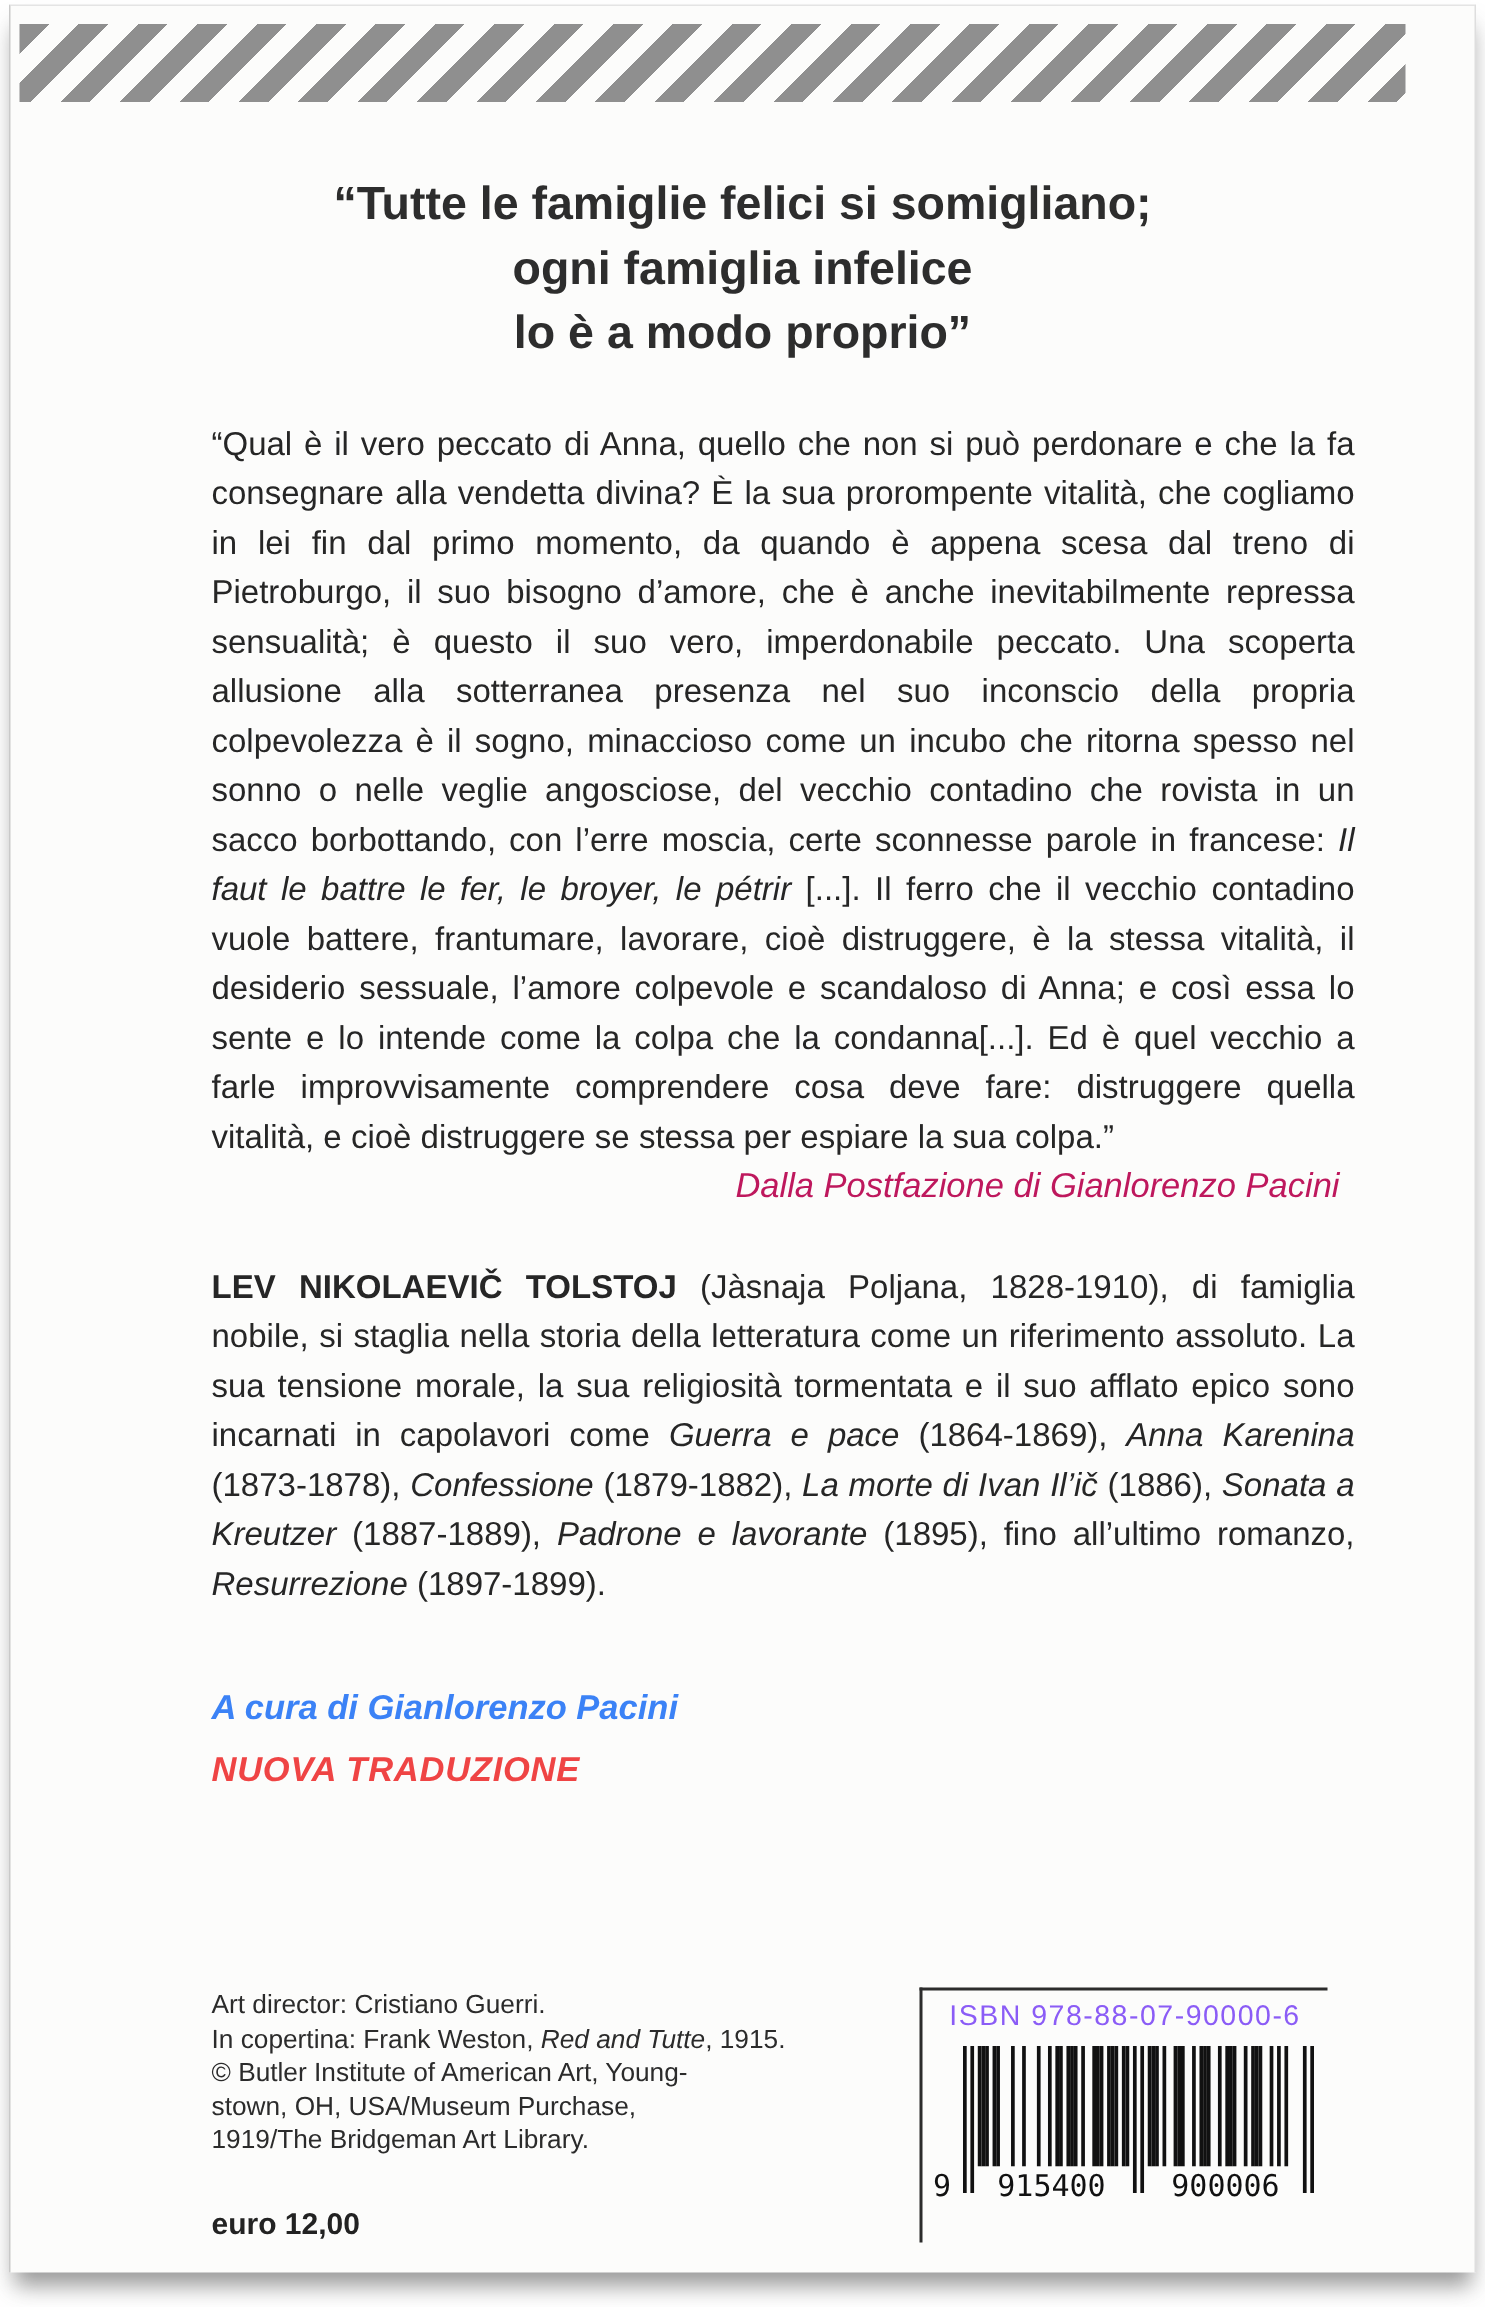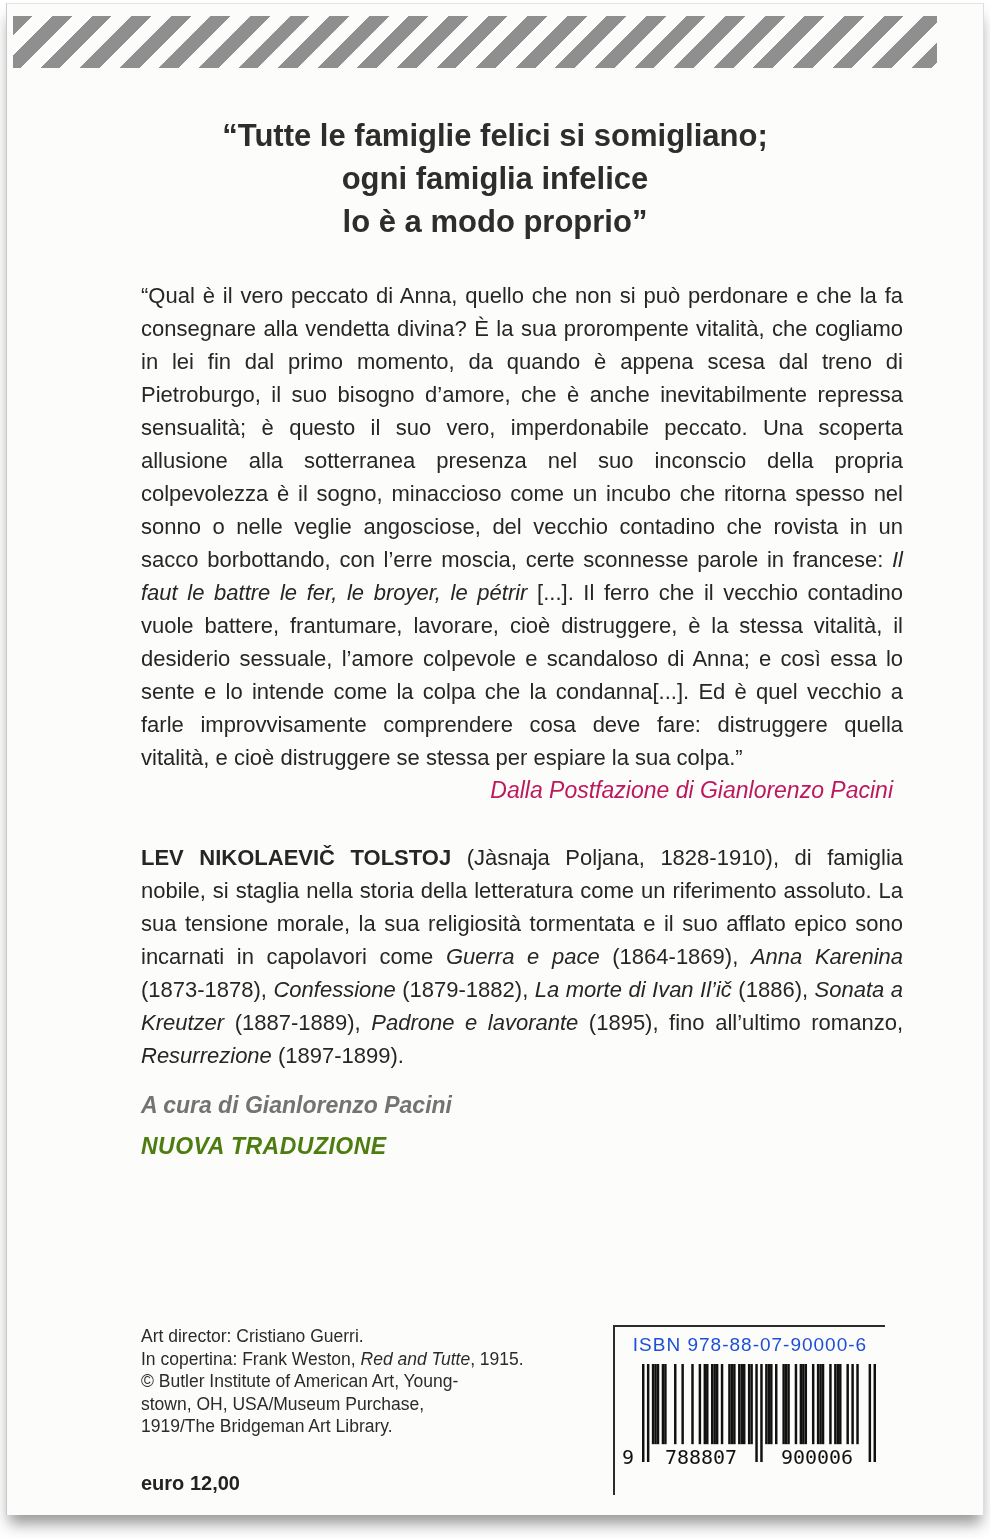--- a/index.html
+++ b/index.html
@@ -55,33 +55,33 @@
     font-size: 23px;
     line-height: 33px;
     text-align: right;
     font-style: italic;
     color: #be185d;
   }
   .bio {
     margin-top: 34px;
   }
   .editor {
-    margin: 20px 80px 0 134px;
+    margin: 53px 80px 0 134px;
     font-size: 23px;
     font-weight: bold;
     font-style: italic;
-    color: #737373;
+    color: #3b82f6;
   }
   .edition {
     margin: 14px 80px 0 134px;
     font-size: 23px;
     font-weight: bold;
     font-style: italic;
     letter-spacing: 0.5px;
-    color: #4d7c0f;
+    color: #ef4444;
   }
   .footer {
     position: absolute;
     left: 134px;
     right: 98px;
     bottom: 20px;
     height: 170px;
     display: flex;
     align-items: stretch;
   }
@@ -105,21 +105,21 @@
     width: 272px;
     box-sizing: border-box;
     border-top: 2px solid #2c2c2c;
     border-left: 2px solid #2c2c2c;
     padding-top: 7px;
   }
   .isbn-label {
     text-align: center;
     font-size: 19px;
     letter-spacing: 1px;
-    color: #1d4ed8;
+    color: #8b5cf6;
     white-space: nowrap;
   }
   .barcode {
     position: relative;
     margin: 8px auto 0;
     width: 252px;
     height: 118px;
   }
   .barcode-bars {
     position: absolute;
@@ -226,20 +226,20 @@
                 <rect x="79" y="0" width="1" height="27" fill="#111111"></rect>
                 <rect x="80" y="0" width="1" height="27" fill="#111111"></rect>
                 <rect x="83" y="0" width="1" height="27" fill="#111111"></rect>
                 <rect x="85" y="0" width="1" height="27" fill="#111111"></rect>
                 <rect x="87" y="0" width="1" height="27" fill="#111111"></rect>
                 <rect x="92" y="0" width="1" height="33" fill="#111111"></rect>
                 <rect x="94" y="0" width="1" height="33" fill="#111111"></rect>
               </svg>
             </div>
           <span class="bc-digit bc-lead">9</span>
-          <span class="bc-digit bc-g1">788807</span>
+          <span class="bc-digit bc-g1">915400</span>
           <span class="bc-digit bc-g2">900006</span>
         </div>
       </div>
     </div>
 
   </div>
 </div>
 
 </body></html>

